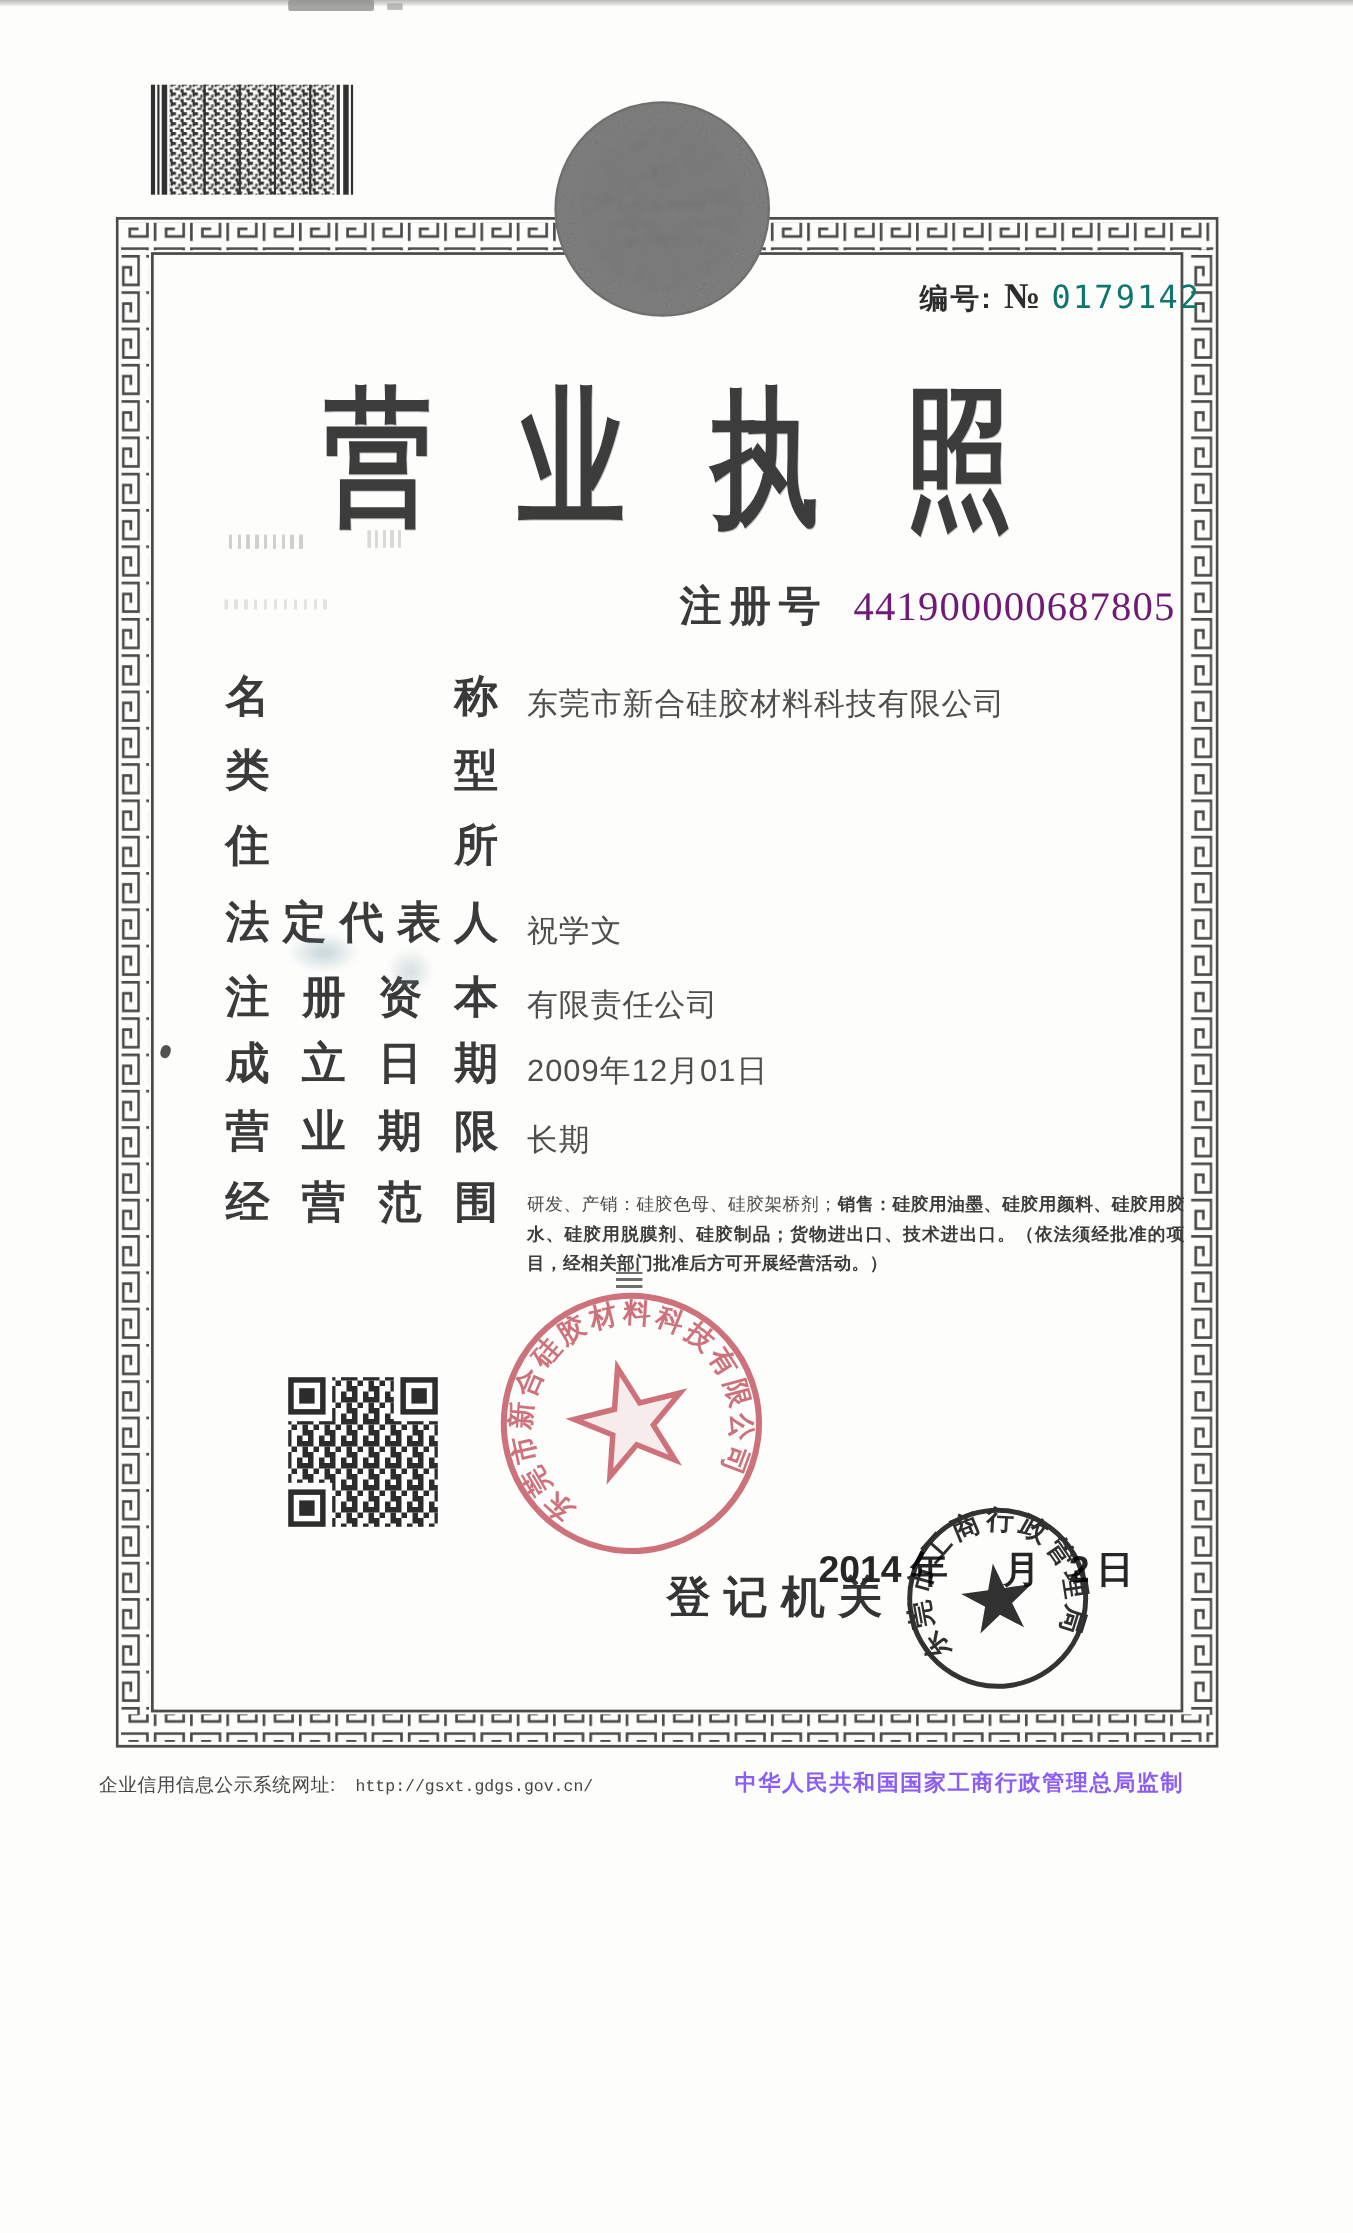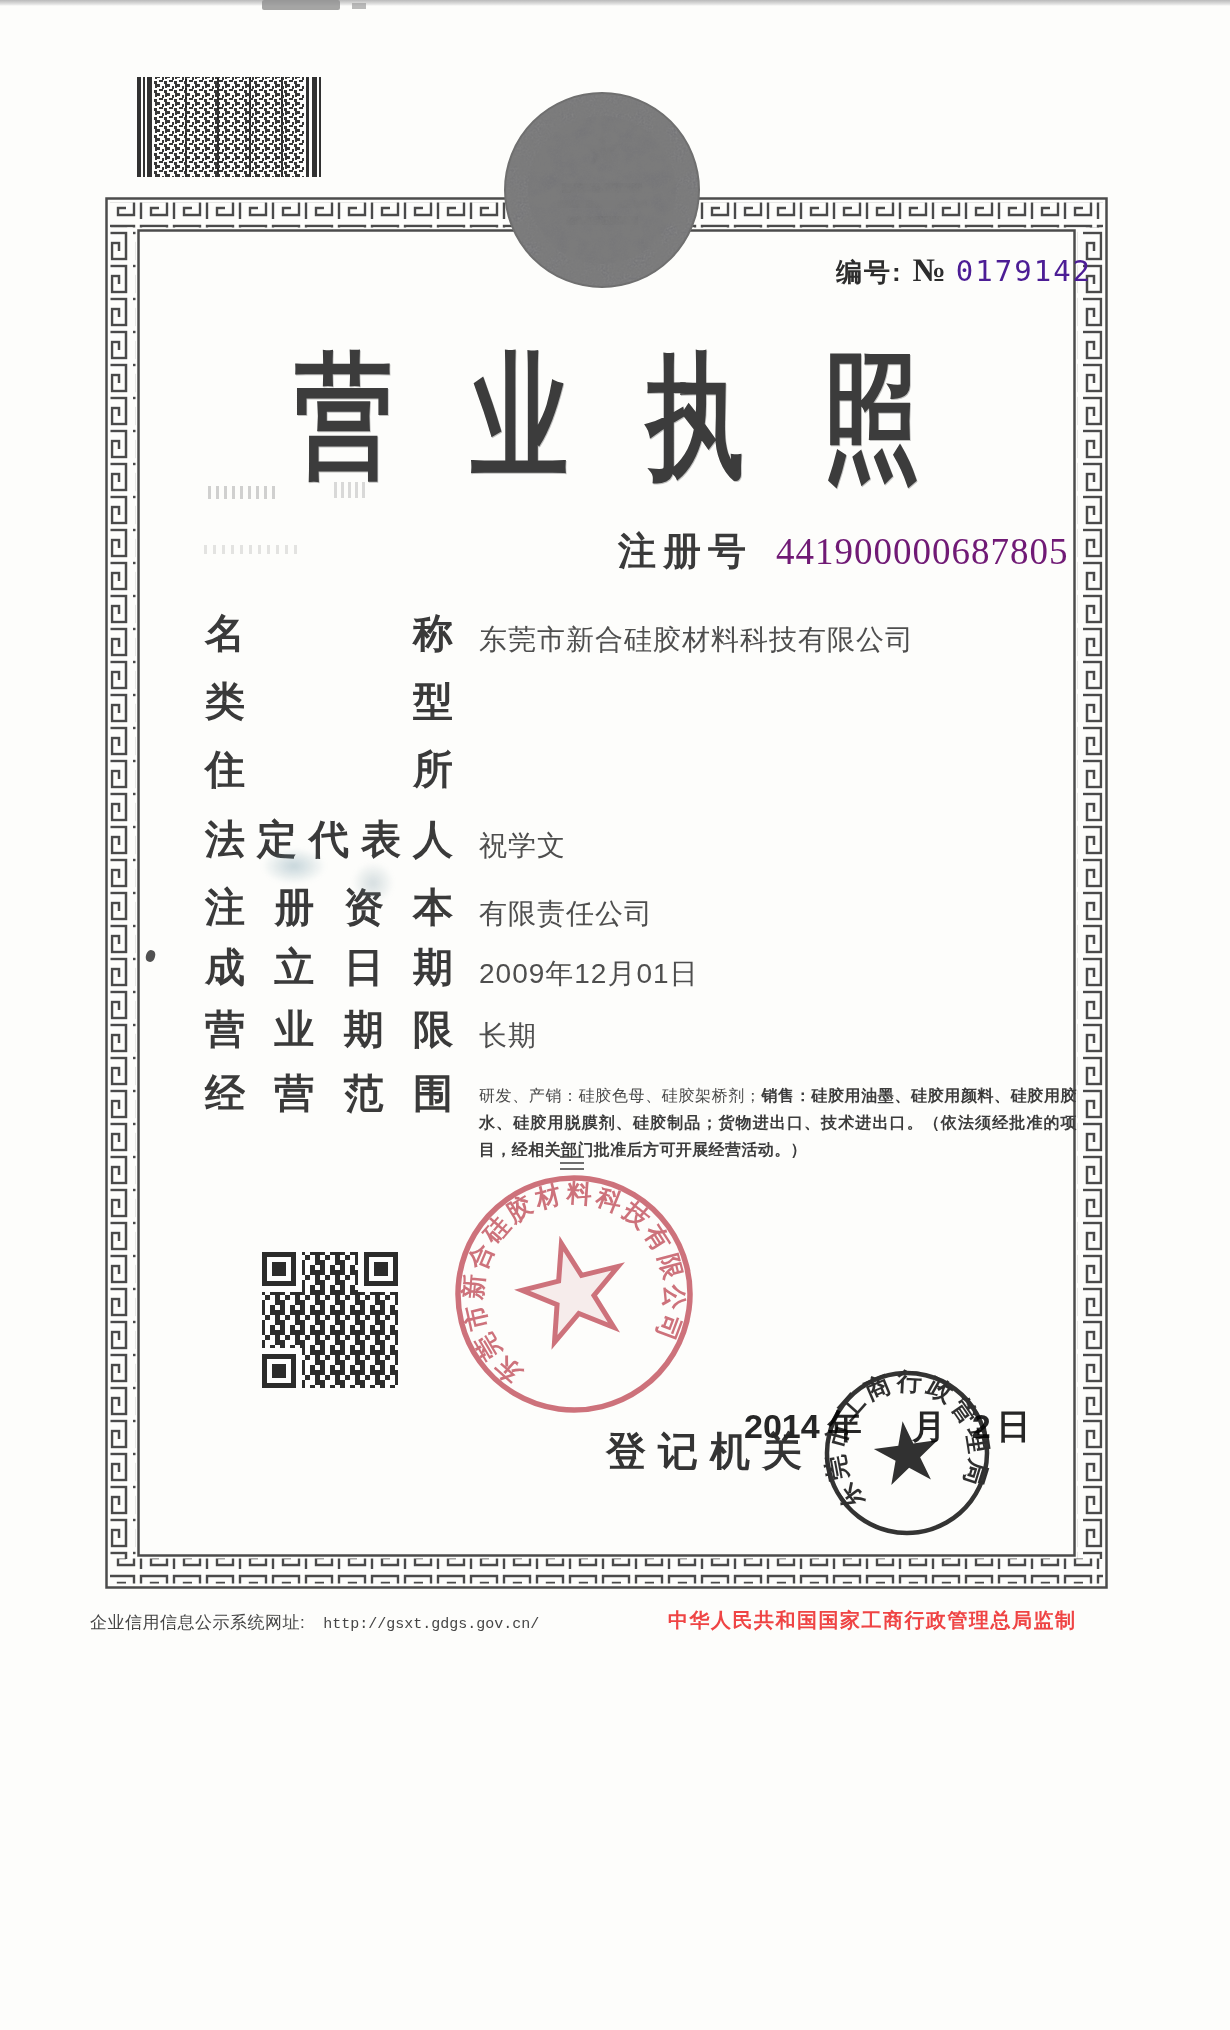--- a/index.html
+++ b/index.html
@@ -6,42 +6,42 @@
   html,body{margin:0;padding:0;background:#ffffff}
   body{font-family:"Liberation Sans",sans-serif}
   .page{position:relative;width:1230px;height:2030px;background:#fdfdfb;overflow:hidden;color:#333}
   .abs{position:absolute}
   
   .scan-strip{position:absolute;left:0;top:0;width:1230px;height:6px;background:linear-gradient(180deg,#a9a9a9,#dcdcdc 70%,rgba(255,255,255,0));opacity:.8}
   
   .serial{position:absolute;left:836px;top:252px;display:flex;align-items:baseline;gap:10px;color:#2d2d2d}
   .serial .lbl{font-size:26px;font-weight:600;letter-spacing:2px}
   .serial .no{font-size:33px;font-weight:700;font-family:"Liberation Serif",serif}
-  .serial .digits{font-size:29px;font-family:"DejaVu Sans Mono",monospace;letter-spacing:2px;color:#4c1d95}
+  .serial .digits{font-size:29px;font-family:"DejaVu Sans Mono",monospace;letter-spacing:2px;color:#0f766e}
   
   .cert-title{position:absolute;left:295px;top:346px;width:868px;display:flex;justify-content:space-between;
     font-size:135px;line-height:1.05;font-weight:700;color:#3c3c3c;transform:scaleX(.72);transform-origin:left top;
     text-shadow:1px 1px 0 rgba(80,80,80,.35)}
   
   .regline{position:absolute;left:618px;top:526px;display:flex;align-items:baseline}
   .regline .rl{width:128px;display:flex;justify-content:space-between;font-size:38px;font-weight:700;color:#3a3a3a}
   .regline .rv{margin-left:30px;font-family:"Liberation Serif",serif;font-size:37px;color:#701a75;letter-spacing:1px}
   
   .row{position:absolute;left:205px;display:flex;align-items:flex-start}
   .flabel{display:flex;justify-content:space-between;width:248px;font-size:40px;font-weight:700;color:#3a3a3a;line-height:1.05}
   .fvalue{margin:9px 0 0 26px;font-size:28px;color:#4e4e4e;letter-spacing:1px;white-space:nowrap}
   .scope{margin:10px 0 0 26px;width:598px;font-size:16px;line-height:27px;letter-spacing:.4px;color:#4a4a4a;text-align:justify;white-space:normal}
   .scope .em{font-weight:700;color:#3c3c3c}
   
   .authlabel{position:absolute;left:606px;top:1424px;width:196px;display:flex;justify-content:space-between;font-size:40px;font-weight:700;color:#343434}
   .issuedate{position:absolute;left:744px;top:1404px;display:flex;align-items:baseline;font-size:34px;font-weight:700;color:#262626}
   
   .footer-l{position:absolute;left:90px;top:1611px;display:flex;align-items:baseline;font-size:17px;color:#454545;letter-spacing:.5px}
   .footer-l .url{font-family:"Liberation Mono",monospace;font-size:15px;letter-spacing:0;margin-left:18px}
-  .footer-r{position:absolute;left:668px;top:1607px;font-size:20px;font-weight:600;letter-spacing:1.5px;color:#ef4444}
+  .footer-r{position:absolute;left:668px;top:1607px;font-size:20px;font-weight:600;letter-spacing:1.5px;color:#8b5cf6}
   
   .seal-red{mix-blend-mode:multiply;opacity:.88;filter:blur(.4px)}
   .seal-black{mix-blend-mode:multiply;opacity:.92;filter:blur(.3px)}
   .bc{filter:blur(.4px);opacity:.88}
   .qr{filter:blur(.3px);opacity:.92}
   .emblem{filter:blur(.5px)}
   .frame{}
   
   .art{position:absolute;pointer-events:none}
 </style>

